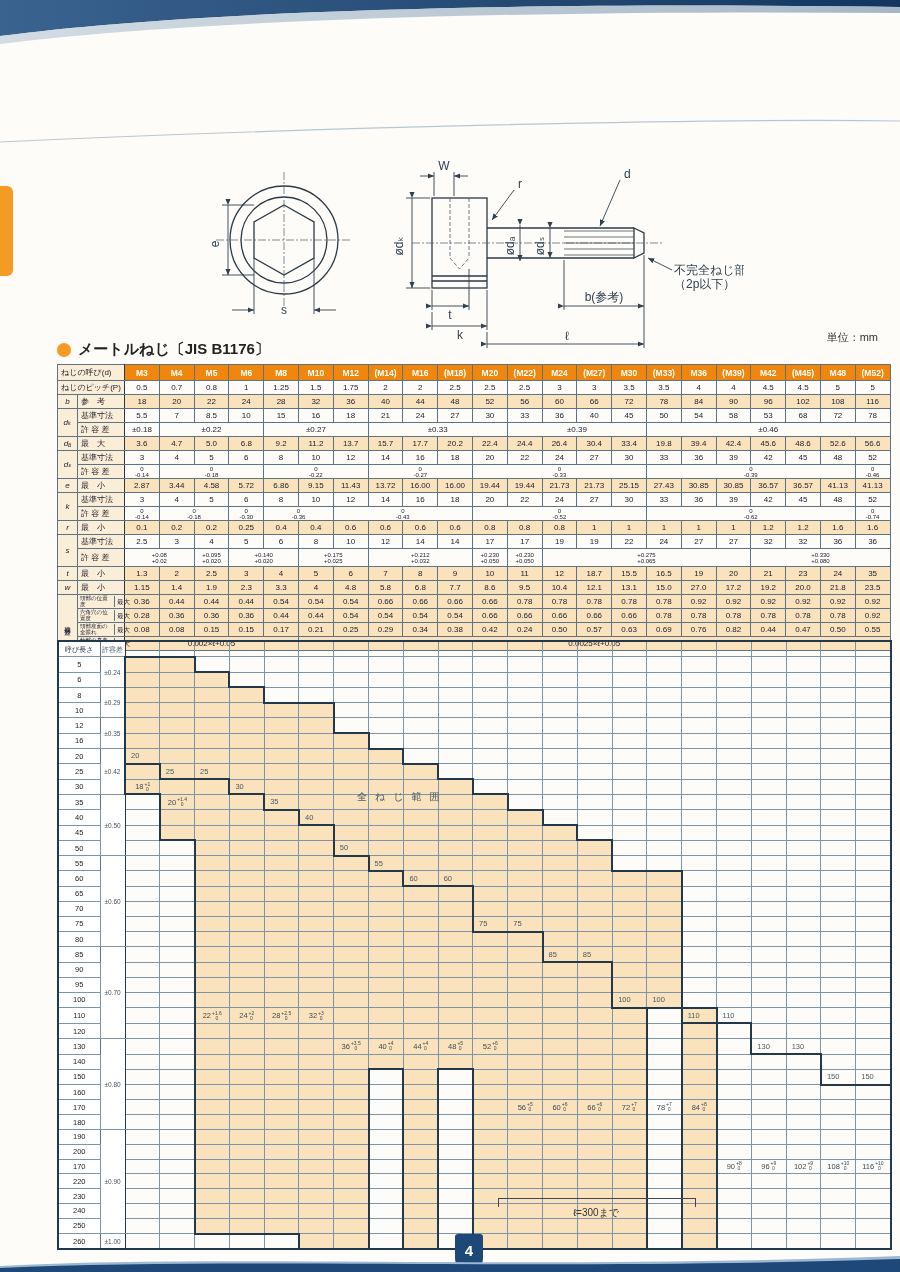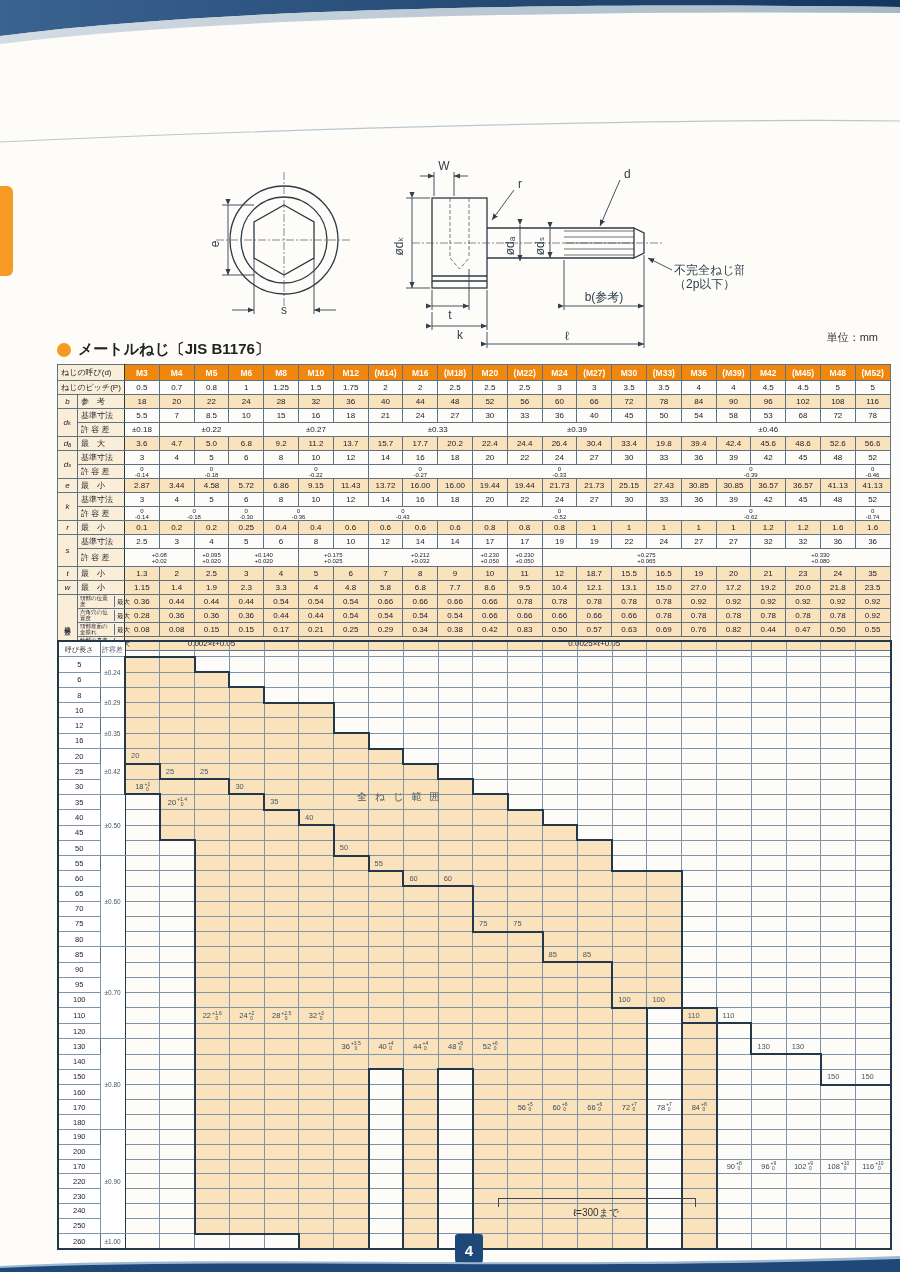--- a/index.html
+++ b/index.html
@@ -737,21 +737,21 @@
           <td class="sh">0.08</td>
           <td class="sh">0.15</td>
           <td class="sh">0.15</td>
           <td class="sh">0.17</td>
           <td class="sh">0.21</td>
           <td class="sh">0.25</td>
           <td class="sh">0.29</td>
           <td class="sh">0.34</td>
           <td class="sh">0.38</td>
           <td class="sh">0.42</td>
-          <td class="sh">0.83</td>
+          <td class="sh">0.24</td>
           <td class="sh">0.50</td>
           <td class="sh">0.57</td>
           <td class="sh">0.63</td>
           <td class="sh">0.69</td>
           <td class="sh">0.76</td>
           <td class="sh">0.82</td>
           <td class="sh">0.44</td>
           <td class="sh">0.47</td>
           <td class="sh">0.50</td>
           <td class="sh">0.55</td>

